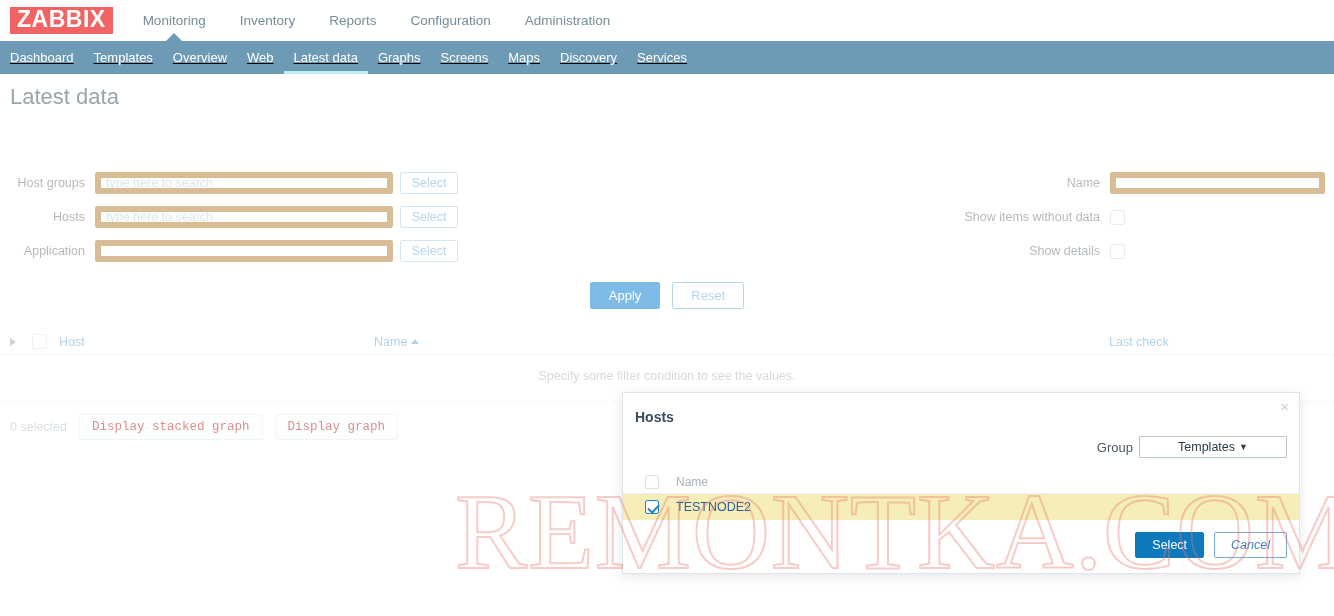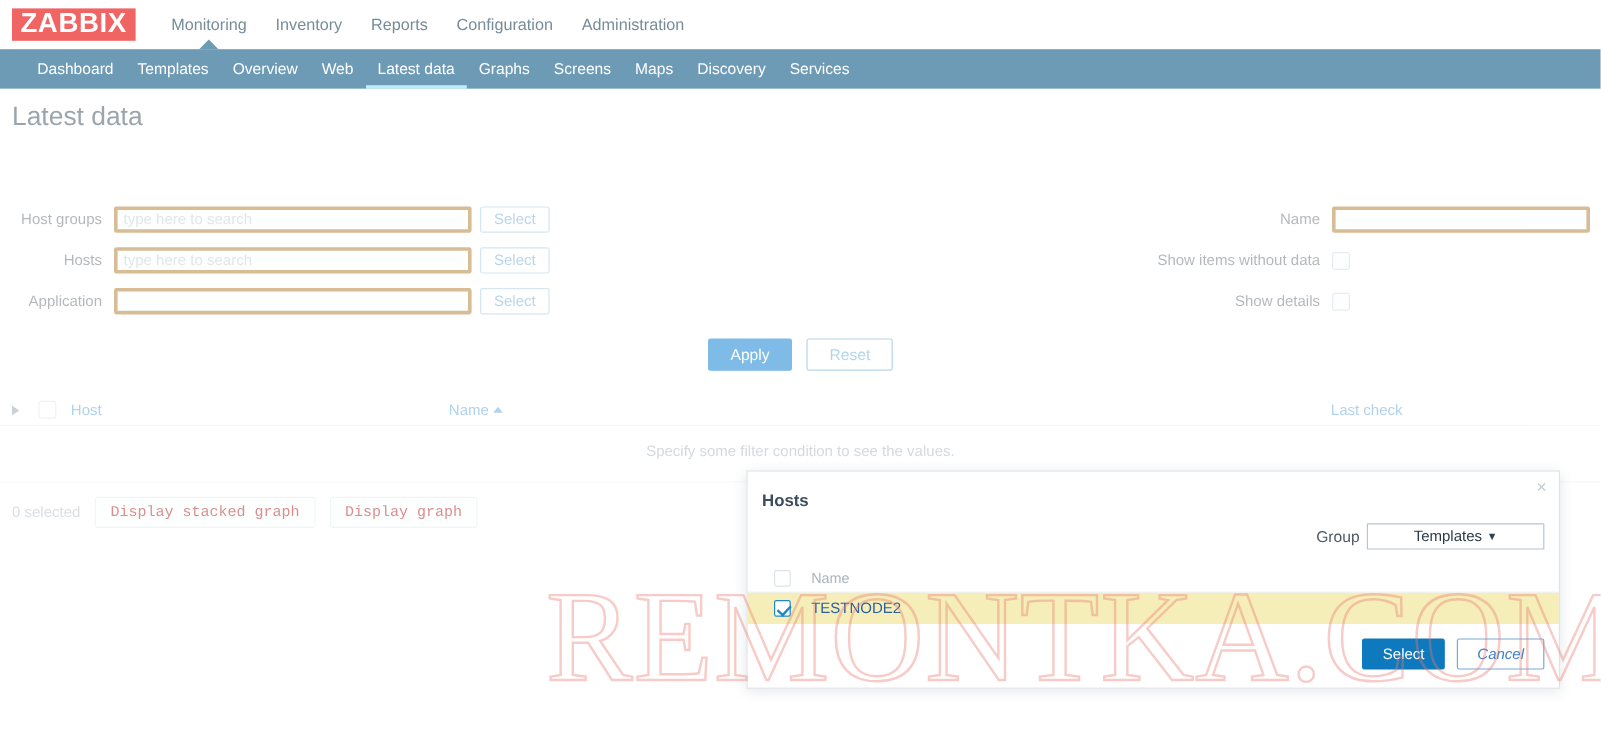--- a/index.html
+++ b/index.html
@@ -39,20 +39,21 @@
     letter-spacing: 0.5px;
     padding: 1px 7px 3px 7px;
     line-height: 1;
     font-family: "Liberation Sans", sans-serif;
   }
   .topnav-items {
     display: flex;
     align-items: center;
     margin-left: 18px;
     height: 41px;
+    gap: 10px;
   }
   .topnav-item {
     color: #768d99;
     font-size: 13.5px;
     padding: 0 12px;
     height: 41px;
     line-height: 41px;
     position: relative;
     cursor: pointer;
     white-space: nowrap;
@@ -70,21 +71,22 @@
   }
 
   
   .subnav {
     position: absolute;
     top: 41px; left: 0;
     width: 1334px; height: 33px;
     background: #6d9ab5;
     display: flex;
     align-items: stretch;
-    padding-left: 21px;
+    padding-left: 0;
+    text-decoration: underline;
   }
   .subnav-item {
     color: #ffffff;
     font-size: 13px;
     padding: 0 10px;
     line-height: 33px;
     height: 33px;
     position: relative;
     cursor: pointer;
     white-space: nowrap;
@@ -129,21 +131,21 @@
     height: 34px;
   }
   .f-label {
     font-size: 12.5px;
     color: #4c5761;
     text-align: right;
     padding-right: 10px;
   }
   .f-input {
     height: 22px;
-    border: 3px solid #a16207;
+    border: 6px solid #a16207;
     background: #fbfdfe;
     border-radius: 2px;
     font-size: 12.5px;
     color: #4c5761;
     padding: 0 5px;
     outline: none;
     font-family: "Liberation Sans", sans-serif;
   }
   .f-input::placeholder { color: #b8c4cc; }
   .btn-select {

